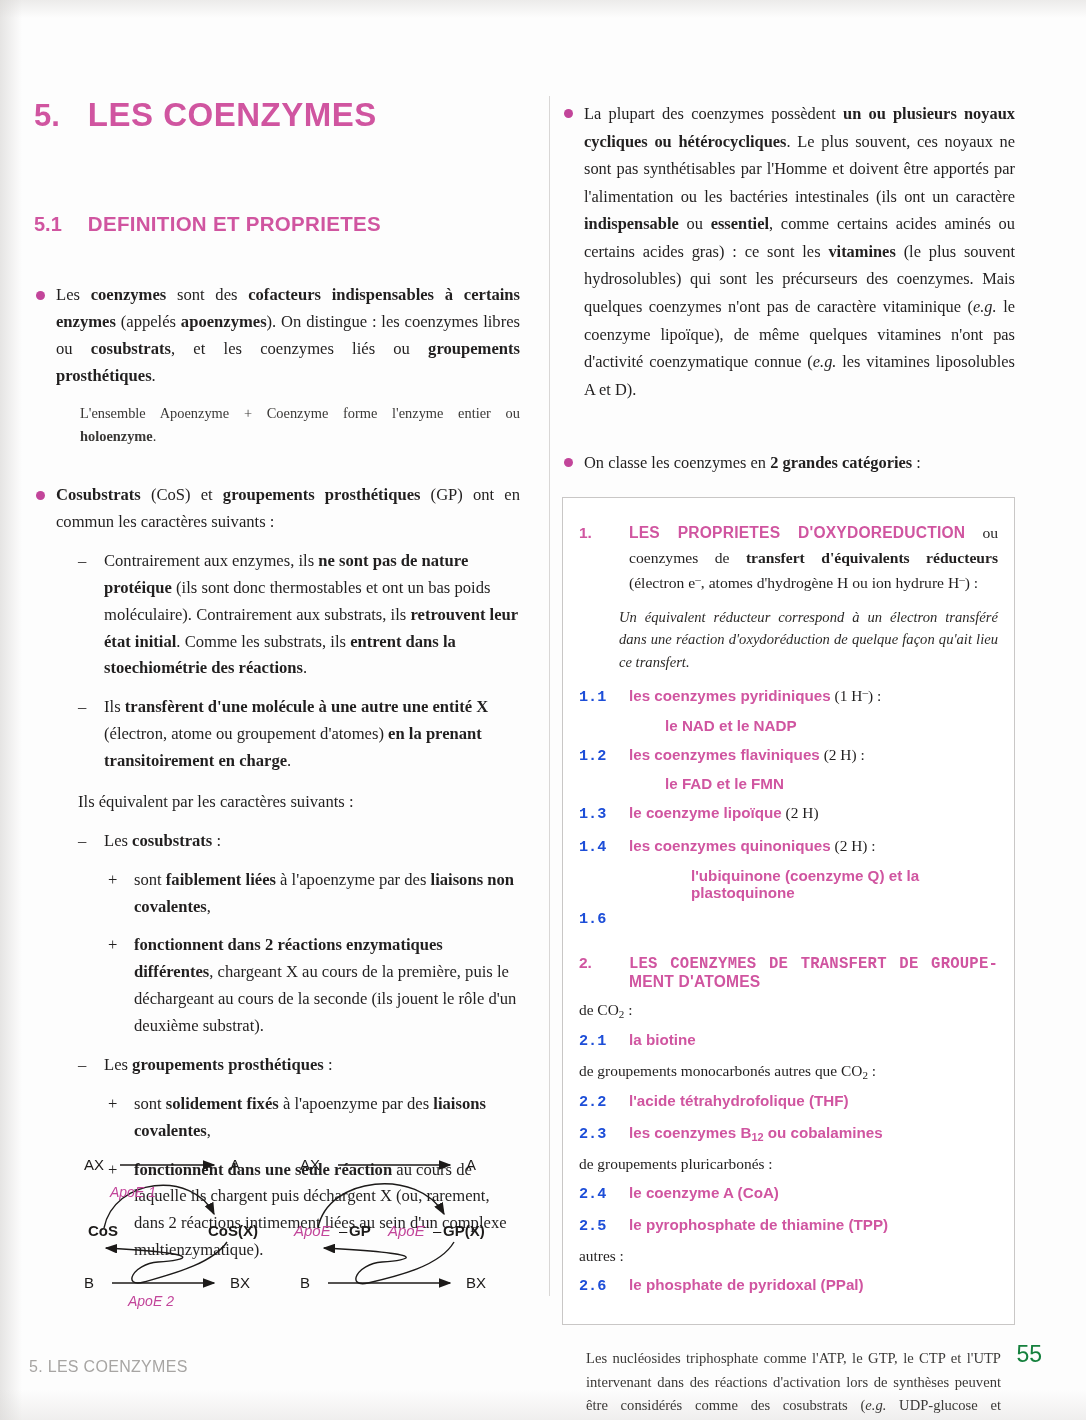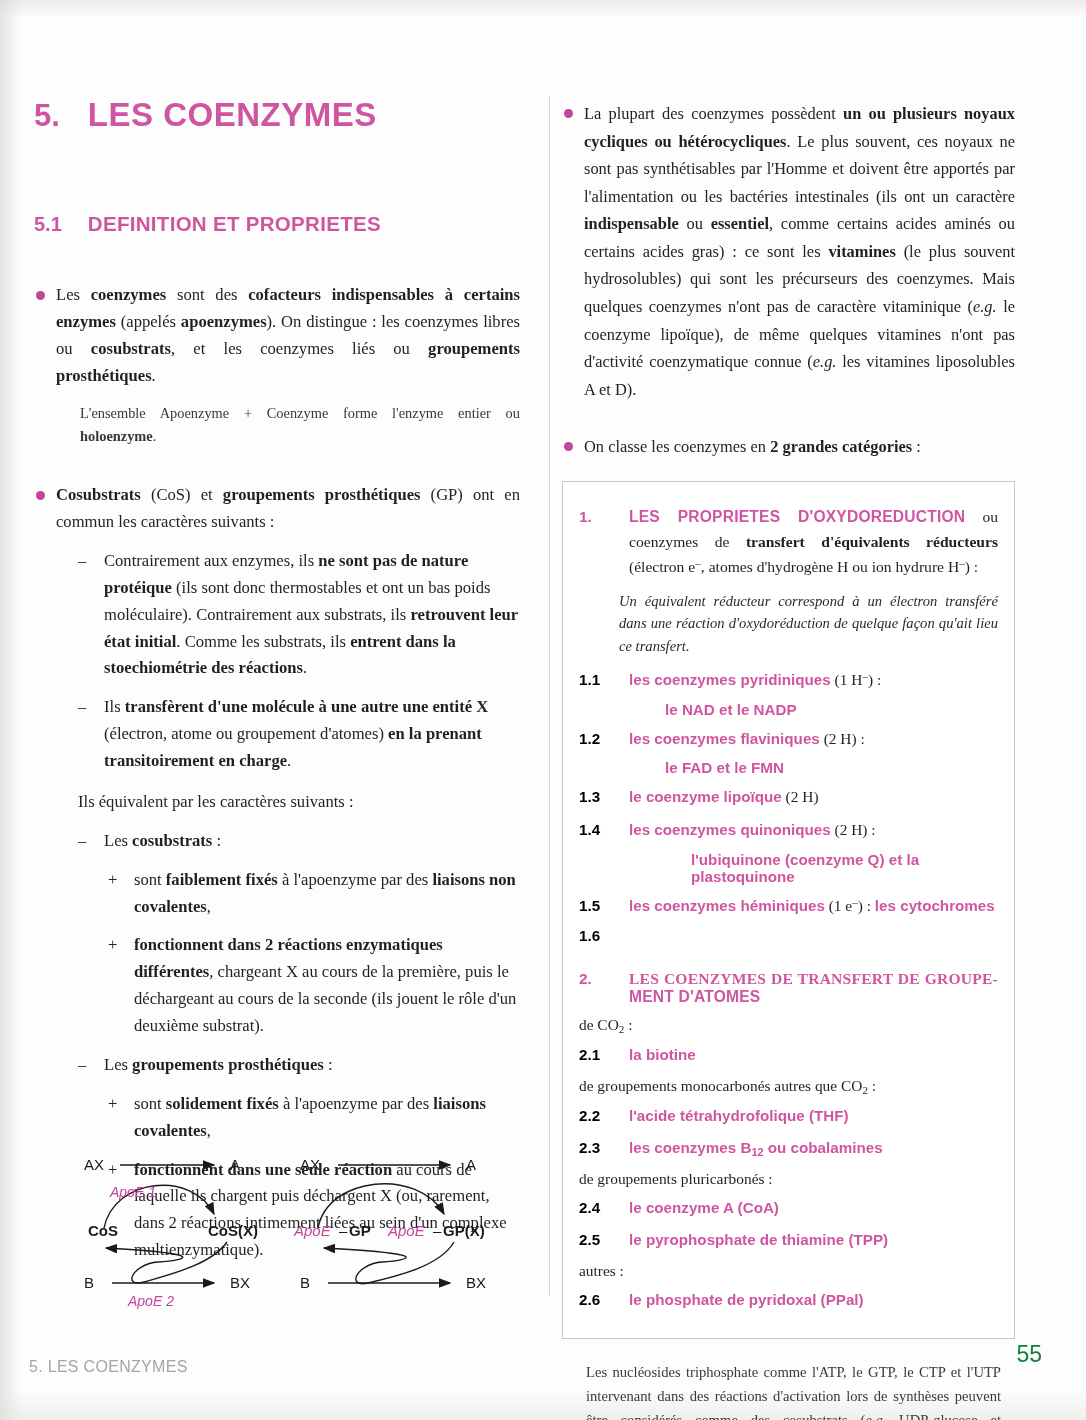--- a/index.html
+++ b/index.html
@@ -194,21 +194,21 @@
     text-align: justify;
   }
   .cat-title {
     font-family: "Liberation Sans", sans-serif;
     font-weight: bold;
     font-size: 15.6px;
     color: #d055a0;
     letter-spacing: 0.2px;
   }
   .cat-title-blk {
-    font-family: Liberation Serif, serif;
+    font-family: Liberation Mono, monospace;
     font-weight: bold;
     font-size: 15.6px;
     color: #d055a0;
     letter-spacing: 0.2px;
     display: block;
     text-align: justify;
     text-align-last: justify;
   }
   .cat-italic {
     font-style: italic;
@@ -218,24 +218,24 @@
     text-align: justify;
     color: #2b2927;
   }
   .sub-row {
     display: flex;
     gap: 14px;
     align-items: baseline;
     margin: 9px 0;
   }
   .sub-num {
-    font-family: Liberation Sans, sans-serif;
+    font-family: Liberation Mono, monospace;
     font-weight: bold;
     font-size: 15.2px;
-    color: #000000;
+    color: #1d4ed8;
     min-width: 36px;
   }
   .sub-text {
     font-size: 15.4px;
     line-height: 1.5;
   }
   .pk {
     font-family: "Liberation Sans", sans-serif;
     font-weight: bold;
     color: #d055a0;
@@ -340,21 +340,21 @@
 
       <div class="plain-line">Ils équivalent par les caractères suivants :</div>
 
       <div class="dash-item">
         <span class="marker">–</span>
         <span class="para">Les <b>cosubstrats</b> :</span>
       </div>
 
       <div class="plus-item">
         <span class="marker">+</span>
-        <span class="para">sont <b>faiblement fixés</b> à l'apoenzyme par des <b>liaisons non covalentes</b>,</span>
+        <span class="para">sont <b>faiblement liées</b> à l'apoenzyme par des <b>liaisons non covalentes</b>,</span>
       </div>
 
       <div class="plus-item">
         <span class="marker">+</span>
         <span class="para"><b>fonctionnent dans 2 réactions enzymatiques différentes</b>, chargeant X au cours de la première, puis le déchargeant au cours de la seconde (ils jouent le rôle d'un deuxième substrat).</span>
       </div>
 
       <div class="dash-item">
         <span class="marker">–</span>
         <span class="para">Les <b>groupements prosthétiques</b> :</span>
@@ -423,21 +423,21 @@
     </svg>
   </div>
 
   <div class="col-right">
 
     <div class="bullet-block">
       <span class="bullet-dot"></span>
       <p class="para-r">La plupart des coenzymes possèdent <b>un ou plusieurs noyaux cycliques ou hétérocycliques</b>. Le plus souvent, ces noyaux ne sont pas synthétisables par l'Homme et doivent être apportés par l'alimentation ou les bactéries intestinales (ils ont un caractère <b>indispensable</b> ou <b>essentiel</b>, comme certains acides aminés ou certains acides gras) : ce sont les <b>vitamines</b> (le plus souvent hydrosolubles) qui sont les précurseurs des coenzymes. Mais quelques coenzymes n'ont pas de caractère vitaminique (<i>e.g.</i> le coenzyme lipoïque), de même quelques vitamines n'ont pas d'activité coenzymatique connue (<i>e.g.</i> les vitamines liposolubles A et D).</p>
     </div>
 
-    <div class="bullet-block" style="margin-top:30px;">
+    <div class="bullet-block" style="margin-top:46px;">
       <span class="bullet-dot"></span>
       <p class="para-r">On classe les coenzymes en <b>2 grandes catégories</b> :</p>
     </div>
 
     <div class="catbox">
 
       <div class="cat-head">
         <span class="cat-num">1.</span>
         <span class="cat-title-wrap">
           <span class="cat-title">LES PROPRIETES D'OXYDOREDUCTION</span><span> ou coenzymes de <b>transfert d'équivalents réducteurs</b> (électron e<sup>–</sup>, atomes d'hydrogène H ou ion hydrure H<sup>–</sup>) :</span>
@@ -462,24 +462,20 @@
         <span class="sub-num">1.3</span>
         <span class="sub-text"><span class="pk">le coenzyme lipoïque</span><span class="ser"> (2 H)</span></span>
       </div>
 
       <div class="sub-row">
         <span class="sub-num">1.4</span>
         <span class="sub-text"><span class="pk">les coenzymes quinoniques</span><span class="ser"> (2 H) :</span></span>
       </div>
       <div class="indent-line2">l'ubiquinone (coenzyme Q) et la plastoquinone</div>
 
-      <div class="sub-row">
-        <span class="sub-num">1.5</span>
-        <span class="sub-text"><span class="pk">les coenzymes héminiques</span><span class="ser"> (1 e<sup>–</sup>) : </span><span class="pk">les cytochromes</span></span>
-      </div>
 
       <div class="sub-row">
         <span class="sub-num">1.6</span>
       </div>
 
       <div class="cat-head" style="margin-top:26px;">
         <span class="cat-num">2.</span>
         <span style="flex:1;">
           <span class="cat-title-blk">LES COENZYMES DE TRANSFERT DE GROUPE-</span>
           <span class="cat-title">MENT D'ATOMES</span>

